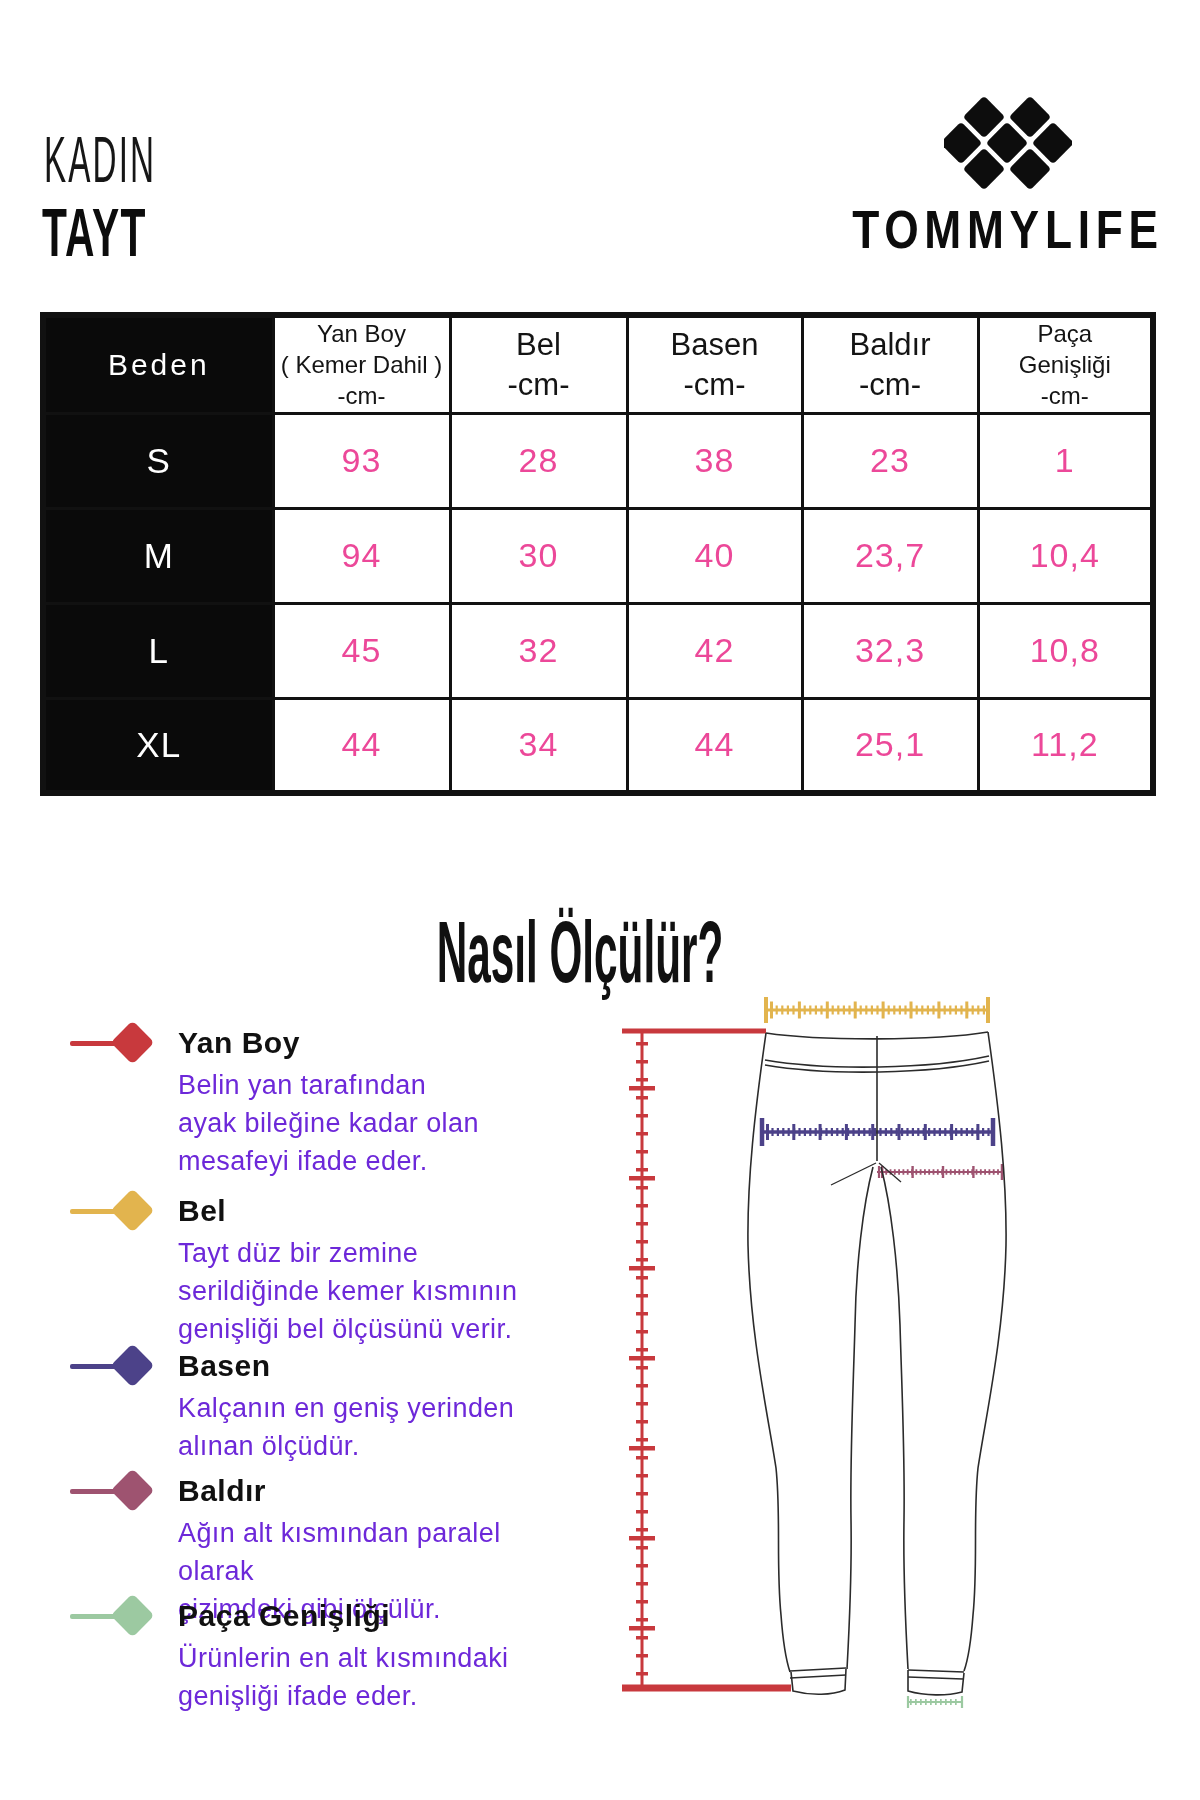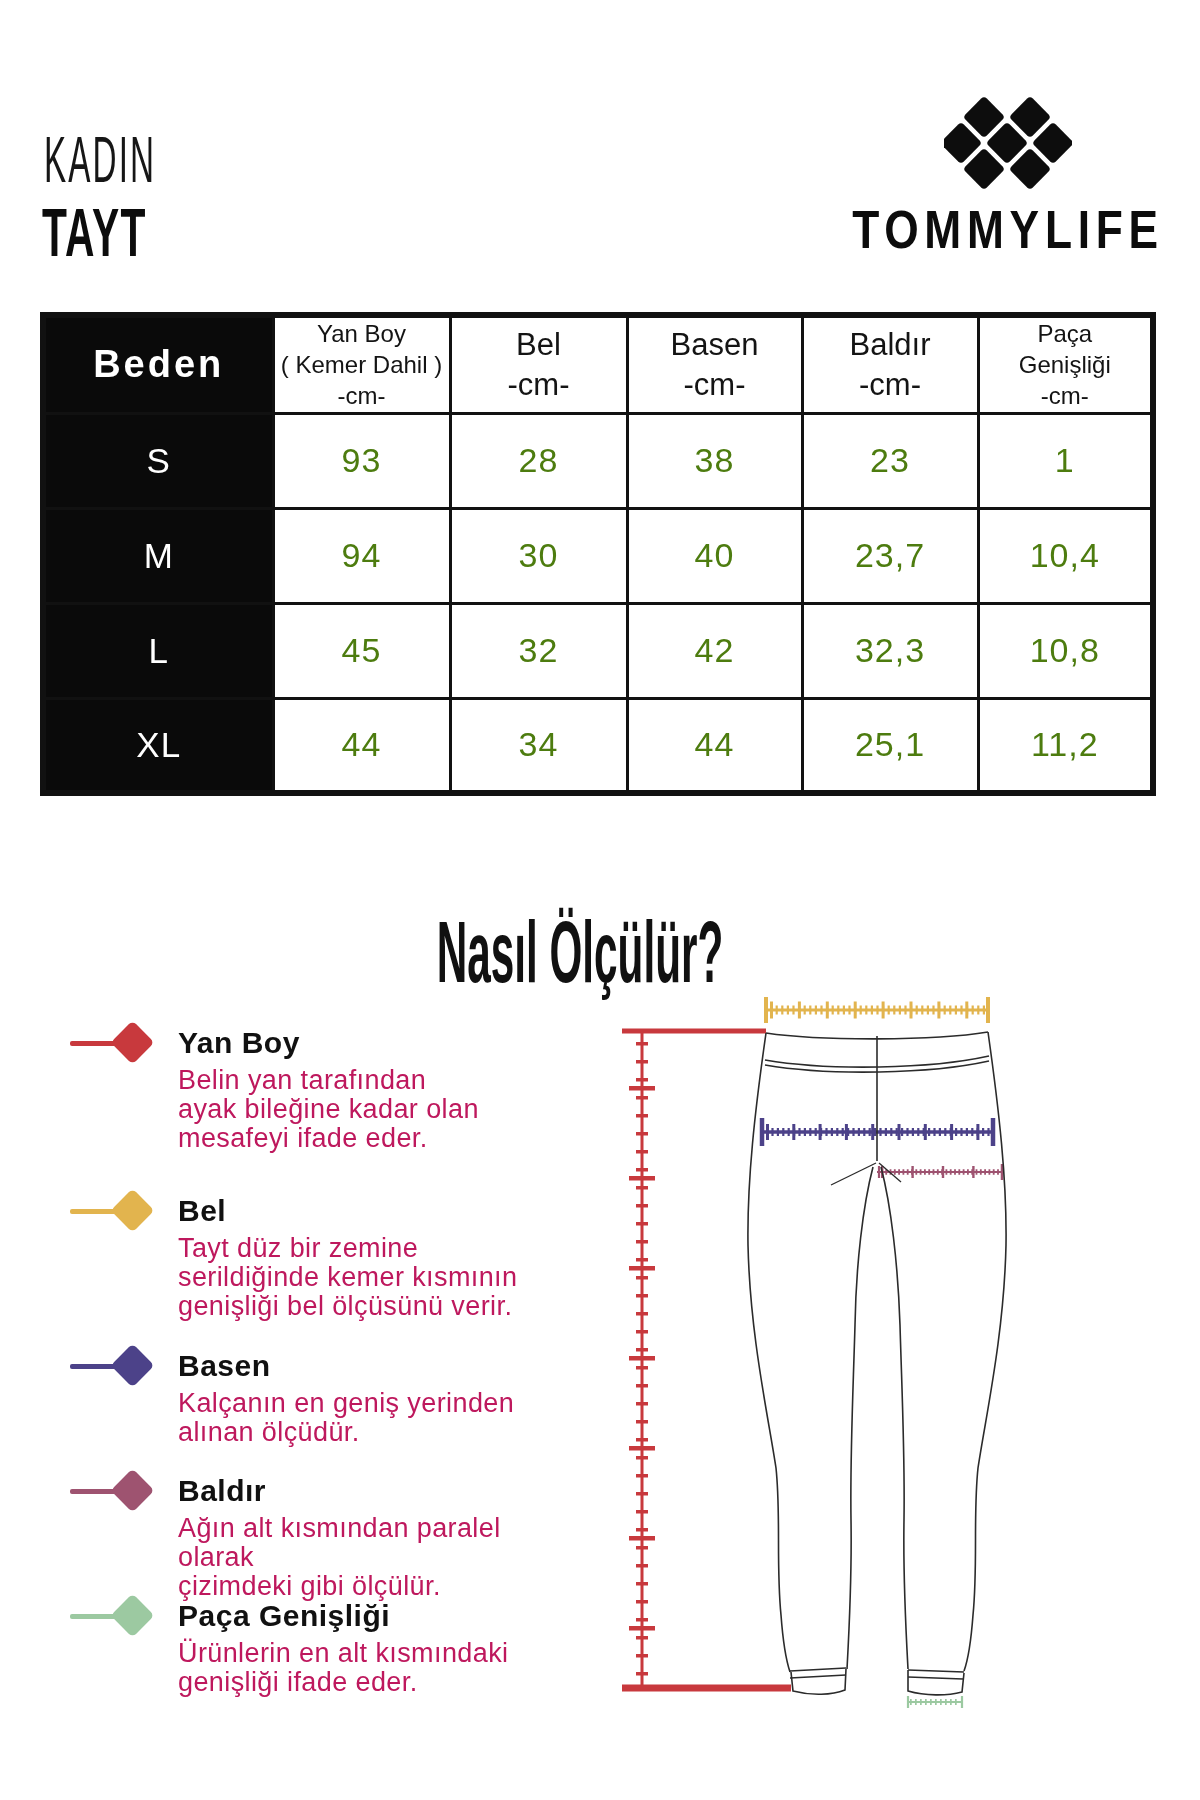--- a/index.html
+++ b/index.html
@@ -14,38 +14,38 @@
         transform:scaleX(.60);transform-origin:left top;color:#0c0c0c;line-height:64px;}
   .brandtext{left:1008px;top:204px;font-size:54px;font-weight:800;letter-spacing:7px;
         transform:translateX(-50%) scaleX(.82);color:#0c0c0c;line-height:50px;white-space:nowrap;}
 
   
   table.sizes{position:absolute;left:40px;top:312px;border-collapse:collapse;
               table-layout:fixed;width:1110px;height:478px;border:6px solid #111;}
   table.sizes td,table.sizes th{border:3px solid #111;text-align:center;vertical-align:middle;
               padding:0;white-space:pre-line;}
   .c-dark{background:#0a0a0a;color:#ffffff;}
-  .h-beden{font-size:38px;font-weight:700;letter-spacing:3px;}
+  .h-beden{font-size:30px;font-weight:400;letter-spacing:3px;}
   .h-small{font-size:24px;line-height:31px;font-weight:400;color:#141414;}
   .h-big{font-size:31px;line-height:40px;font-weight:400;color:#141414;}
   .c-size{font-size:35px;font-weight:400;letter-spacing:1px;}
-  .c-val{font-size:34px;letter-spacing:1px;color:#4d7c0f;}
+  .c-val{font-size:34px;letter-spacing:1px;color:#ec4899;}
 
   
   .mtitle{left:580px;top:908px;font-size:88px;font-weight:700;line-height:88px;
           transform:translateX(-50%) scaleX(.48);white-space:nowrap;color:#111;}
 
   .legend-item{position:absolute;left:60px;width:500px;}
   .marker{position:absolute;left:0;top:0;width:110px;height:36px;}
   .mline{position:absolute;left:10px;top:16px;width:52px;height:5px;border-radius:2px;}
   .mdiamond{position:absolute;left:57px;top:2px;width:31px;height:31px;border-radius:5px;
             transform:rotate(45deg);}
   .ltext{margin-left:118px;}
   .llabel{font-size:30px;font-weight:700;line-height:36px;color:#111;letter-spacing:.5px;}
-  .ldesc{margin-top:5px;font-size:27px;line-height:29px;color:#be185d;white-space:pre-line;
+  .ldesc{margin-top:5px;font-size:27px;line-height:38px;color:#6d28d9;white-space:pre-line;
          letter-spacing:.4px;}
 
   svg{display:block;}
 </style>
 </head>
 <body>
 
 <div class="abs kadin">KADIN</div>
 <div class="abs tayt">TAYT</div>
 

